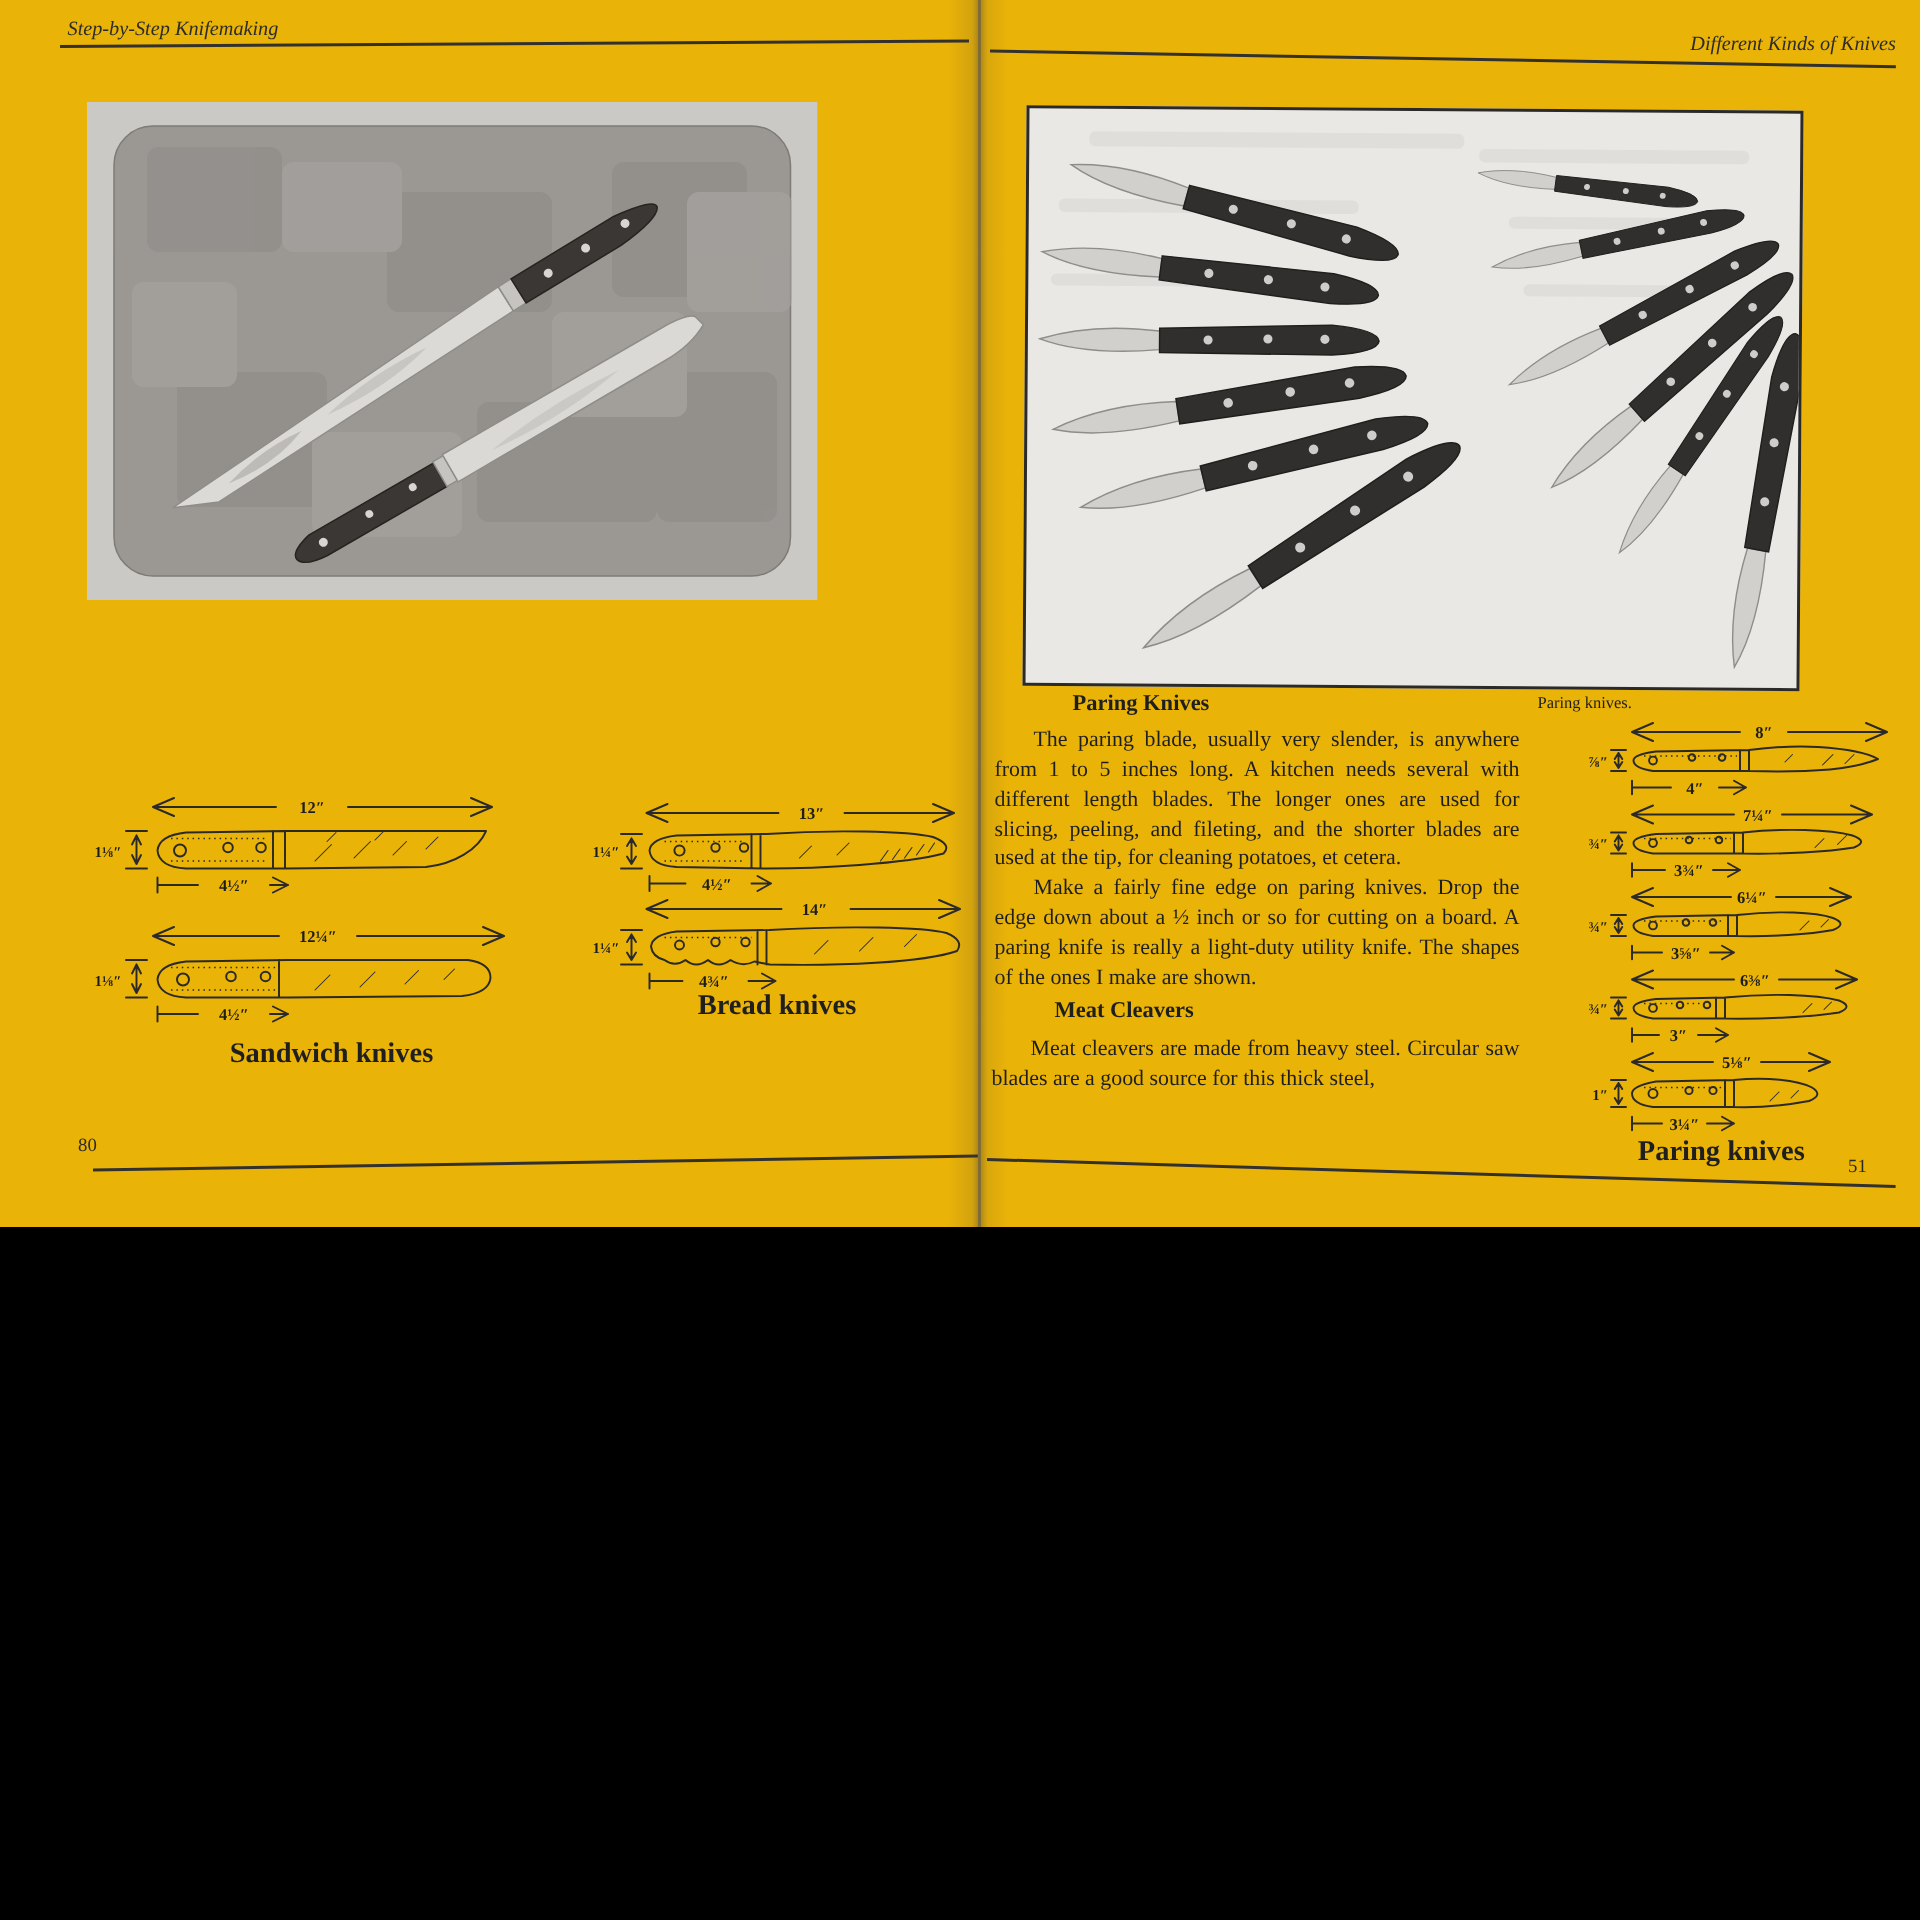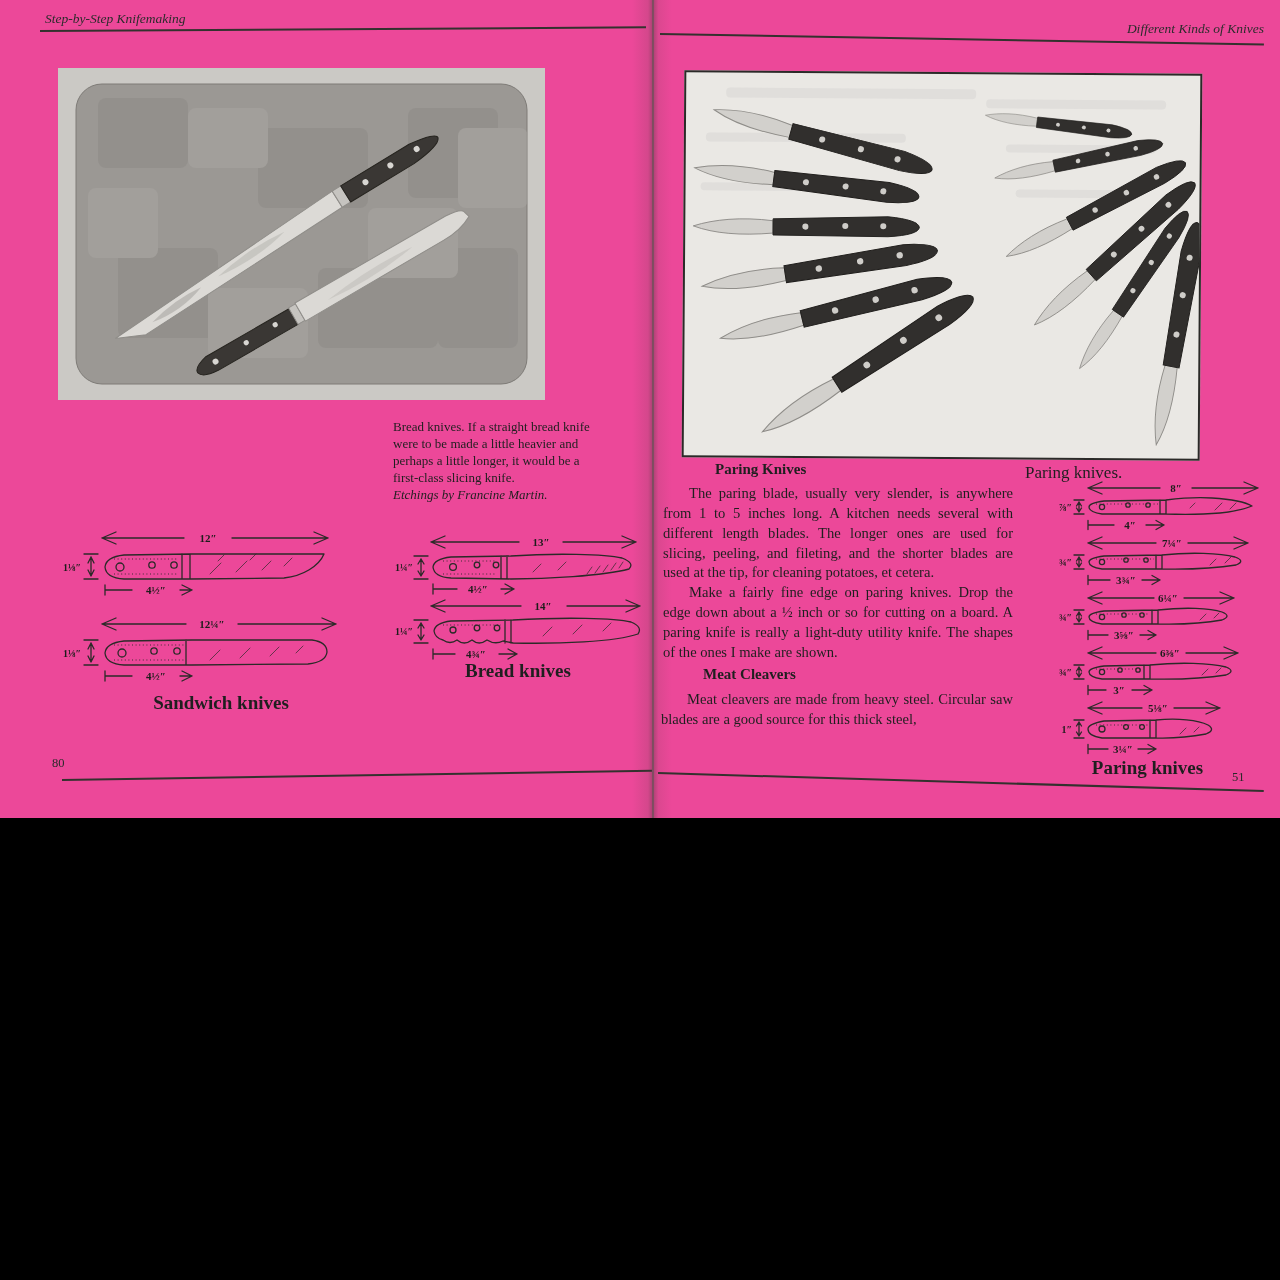--- a/index.html
+++ b/index.html
@@ -1,39 +1,39 @@
 <!DOCTYPE html>
 <html><head>
 <meta charset="utf-8">
 <style>
   html,body{margin:0;padding:0;background:#000;}
   .stage{position:relative;width:1280px;height:1280px;background:#000;overflow:hidden;
          font-family:"Liberation Serif",serif;color:#1f1f1f;}
-  .book{position:absolute;left:0;top:0;width:1280px;height:818px;background:#ec4899;}
+  .book{position:absolute;left:0;top:0;width:1280px;height:818px;background:#eab308;}
   .page{position:absolute;top:0;height:818px;}
   .page.left{left:0;width:648px;}
   .page.right{left:648px;width:632px;}
   .gutter{position:absolute;left:632px;top:0;width:40px;height:818px;
     background:linear-gradient(90deg,rgba(0,0,0,0) 0%,rgba(70,65,60,.14) 40%,rgba(60,55,50,.38) 52%,rgba(70,65,60,.10) 66%,rgba(0,0,0,0) 100%);}
   .gutterline{position:absolute;left:652px;top:0;width:2px;height:818px;background:#5a5750;opacity:.55;}
   .runhead{position:absolute;font-style:italic;font-size:13.5px;color:#2c2c2c;white-space:nowrap;}
   .rule{position:absolute;height:2.3px;background:#33312e;transform-origin:left center;}
   .pagenum{position:absolute;font-size:12.5px;color:#2a2a2a;}
   .photoL{position:absolute;left:58px;top:68px;width:487px;height:332px;}
   .photoR{position:absolute;left:35px;top:72px;width:514px;height:383px;border:2px solid #2b2a28;
           background:#eae8e4;transform:rotate(.4deg);}
   .bodytext{position:absolute;font-size:14.6px;line-height:1.36;text-align:justify;}
   .bodytext p{margin:0;}
   .bodytext p.ind{text-indent:26px;}
   .smalltext{position:absolute;font-size:13px;line-height:1.3;text-align:left;}
   .smalltext p{margin:0;}
   .credit{font-style:italic;margin-top:2px;}
   .caption{position:absolute;font-weight:bold;font-size:19px;text-align:center;}
   .sechead{position:absolute;font-weight:bold;font-size:15px;}
-  .photolabel{position:absolute;font-size:17px;}
+  .photolabel{position:absolute;font-size:11px;}
   svg.diag{position:absolute;overflow:visible;}
   .ink{stroke:#2b2a28;stroke-width:1.3;fill:none;stroke-linecap:round;stroke-linejoin:round;}
   .thin{stroke:#2b2a28;stroke-width:.7;fill:none;stroke-linecap:round;}
   .dot{stroke:#2b2a28;stroke-width:.9;fill:none;stroke-dasharray:1 2.6;}
   text.dim{font-family:"Liberation Serif",serif;font-weight:bold;font-size:11px;fill:#1d1d1b;text-anchor:middle;}
   text.dim.sm{font-size:10px;}
   text.dim.end{text-anchor:end;}
 </style>
 </head>
 <body>
@@ -80,24 +80,20 @@
           <circle cx="58" cy="10" r="2.6" fill="#d8d6d2"></circle>
           <circle cx="92" cy="9" r="2.6" fill="#d8d6d2"></circle>
           <rect x="112" y="1" width="8" height="19" fill="#c6c4c0" stroke="#8f8d89"></rect>
           <path d="M120,0 L294,0 Q310,1 312,5 L314,12 Q300,20 280,20 L120,21 Z" fill="#dbd9d5" stroke="#8f8d89"></path>
           <path d="M150,14 q50,-8 100,-4 q-48,9 -100,4 Z" fill="#c4c2be" opacity=".7"></path>
         </g>
       </svg>
     </div>
 
 
-    <div class="smalltext" style="left:393px;top:419px;width:212px;">
-      <p>Bread knives. If a straight bread knife were to be made a little heavier and perhaps a little longer, it would be a first-class slicing knife.</p>
-      <p class="credit">Etchings by Francine Martin.</p>
-    </div>
 
     <svg class="diag" style="left:60px;top:526px;" width="290" height="166" viewBox="0 0 290 166">
 
       <path class="ink" d="M42,12 L56,6 M42,12 L56,18 M42,12 H124 M172,12 H268 M268,12 L254,6 M268,12 L254,18"></path>
       <text class="dim" x="148" y="16">12″</text>
       <path class="ink" d="M130,28 L64,29 Q46,31 45,41 Q46,52 64,53 L130,53 M130,28 H264 C259,40 243,50 224,52 L130,53 M130,28 V53 M122,28 V53"></path>
       <circle class="ink" cx="60" cy="41" r="4"></circle>
           <circle class="ink" cx="92" cy="39" r="3.2"></circle>
           <circle class="ink" cx="114" cy="39" r="3.2"></circle>
       <path class="dot" d="M54,33 H118 M54,48 H118"></path>

